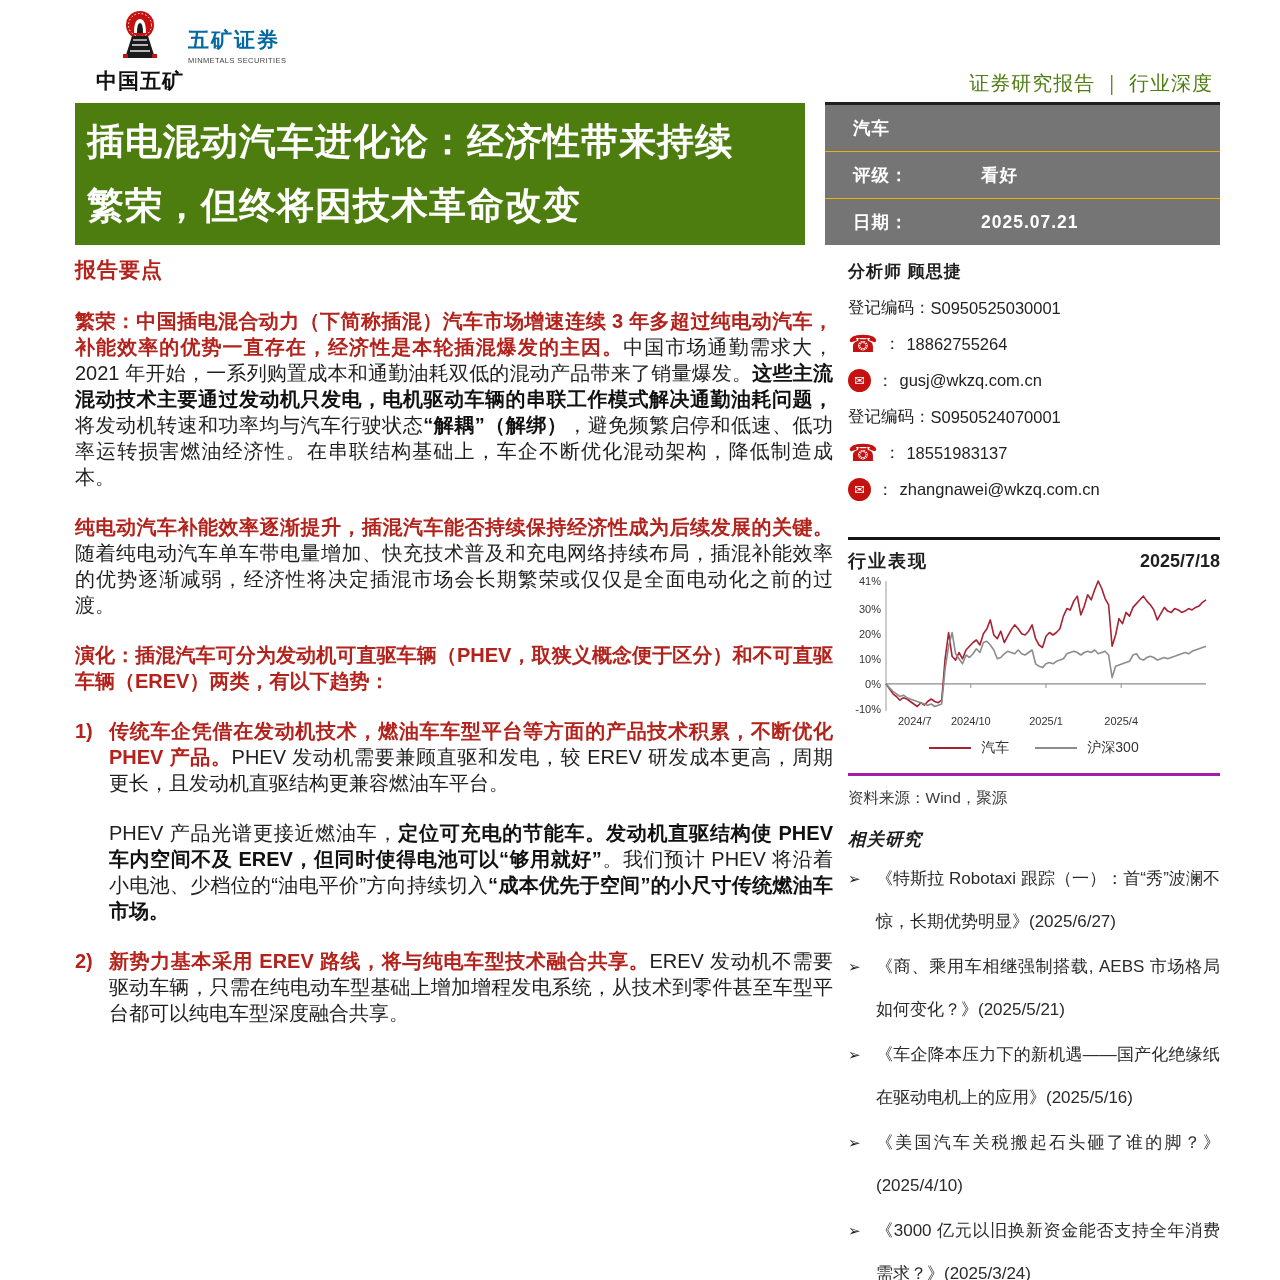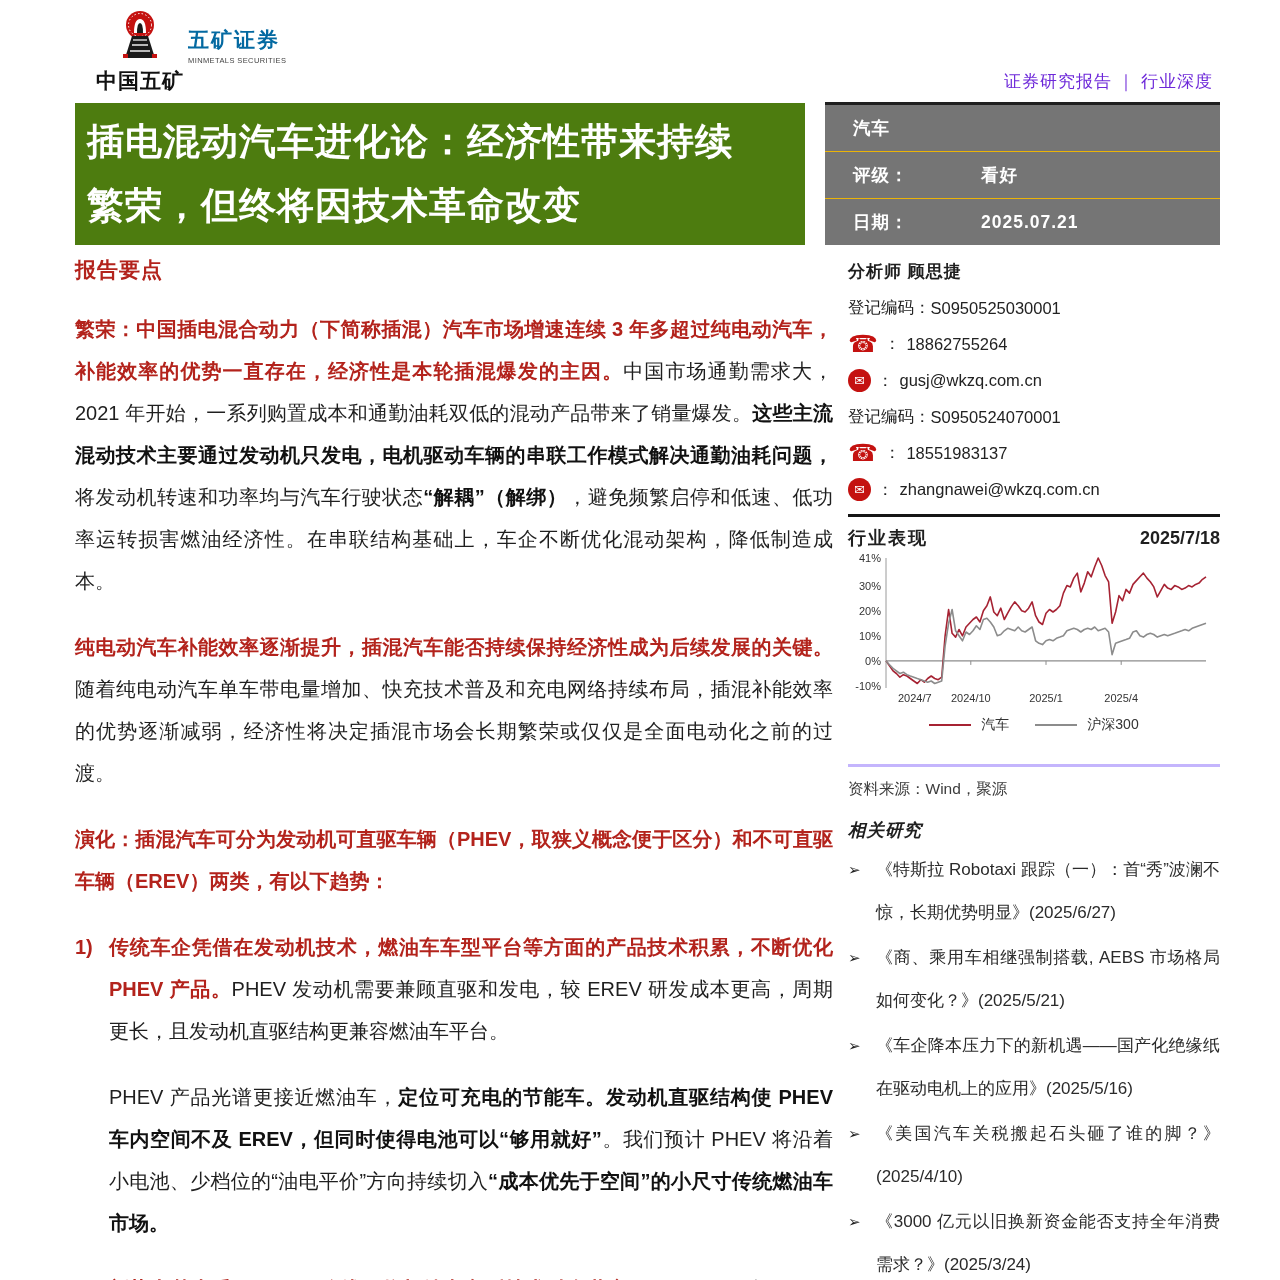--- a/index.html
+++ b/index.html
@@ -5,31 +5,31 @@
   html,body{margin:0;padding:0;}
   .page{position:relative;width:1280px;height:1280px;background:#ffffff;overflow:hidden;
         font-family:"Liberation Sans","DejaVu Sans",sans-serif;color:#1f1f1f;}
 
   
   .logo-wrap{position:absolute;left:95px;top:10px;width:90px;text-align:center;}
   .logo-cn{font-size:21px;font-weight:bold;color:#111;letter-spacing:1px;margin-top:1px;}
   .brand{position:absolute;left:188px;top:26px;}
   .brand-cn{font-size:21px;font-weight:bold;color:#0369a1;letter-spacing:2px;}
   .brand-en{font-size:7.5px;color:#444;letter-spacing:0.4px;margin-top:2px;}
-  .doc-type{position:absolute;top:70px;right:67px;font-size:17px;color:#6d28d9;letter-spacing:1px;}
+  .doc-type{position:absolute;top:70px;right:67px;font-size:20px;color:#4d7c0f;letter-spacing:1px;}
 
   
   .banner{position:absolute;left:75px;top:103px;width:730px;height:142px;background:#4d7c0f;
           display:flex;flex-direction:column;justify-content:space-evenly;}
   .banner-line{color:#ffffff;font-size:37px;font-weight:bold;padding-left:12px;letter-spacing:1px;white-space:nowrap;}
 
   
   .left-col{position:absolute;left:75px;top:256px;width:758px;}
   .report-title{color:#b3231c;font-weight:bold;font-size:21px;margin-bottom:4px;letter-spacing:1px;}
-  .blk{font-size:20px;line-height:42px;text-align:justify;margin-top:24px;}
+  .blk{font-size:20px;line-height:26px;text-align:justify;margin-top:24px;}
   .blk-li{display:flex;}
   .li-num{width:34px;flex:none;}
   .li-body{flex:1;}
   .blk-ind{margin-left:34px;}
   .run-rb{color:#b3231c;font-weight:bold;}
   .run-b{color:#111;font-weight:bold;}
 
   
   .info-box{position:absolute;left:825px;top:102px;width:395px;background:#757575;border-top:3px solid #1f1f1f;}
   .info-row{height:46px;display:flex;align-items:center;padding-left:28px;color:#fff;
@@ -38,21 +38,21 @@
   .info-label{width:80px;}
 
   .right-col{position:absolute;left:848px;top:258px;width:372px;}
   .an-title{font-size:17px;font-weight:bold;margin-top:14px;letter-spacing:1px;}
   .an-row{font-size:16.5px;margin-top:14px;display:flex;align-items:center;color:#222;}
   .phone-ico{color:#c41210;font-size:24px;line-height:20px;margin-right:6px;}
   .mail-ico{width:23px;height:23px;border-radius:50%;background:#c41210;color:#fff;display:inline-flex;
             align-items:center;justify-content:center;font-size:13px;margin-right:6px;flex:none;}
   .an-sep{margin-right:6px;}
 
-  .perf{margin-top:13px;border-top:3px solid #151515;border-bottom:3px solid #c4b5fd;padding-bottom:20px;}
+  .perf{margin-top:36px;border-top:3px solid #151515;border-bottom:3px solid #a21caf;padding-bottom:6px;}
   .perf-head{display:flex;justify-content:space-between;align-items:baseline;padding-top:9px;}
   .perf-title{font-size:18px;font-weight:bold;letter-spacing:2px;}
   .perf-date{font-size:18px;font-weight:bold;}
   .legend{display:flex;justify-content:center;gap:26px;margin:4px 0 10px 0;}
   .legend-item{display:flex;align-items:center;gap:10px;font-size:14px;color:#333;}
   .legend-swatch{display:inline-block;width:42px;height:0;border-top:2px solid #000;}
 
   .source{font-size:15.5px;color:#3c3c3c;margin-top:12px;}
   .research-title{font-size:17.5px;font-weight:bold;margin-top:18px;letter-spacing:1px;font-style:italic;}
   .research-list{margin-top:6px;}

